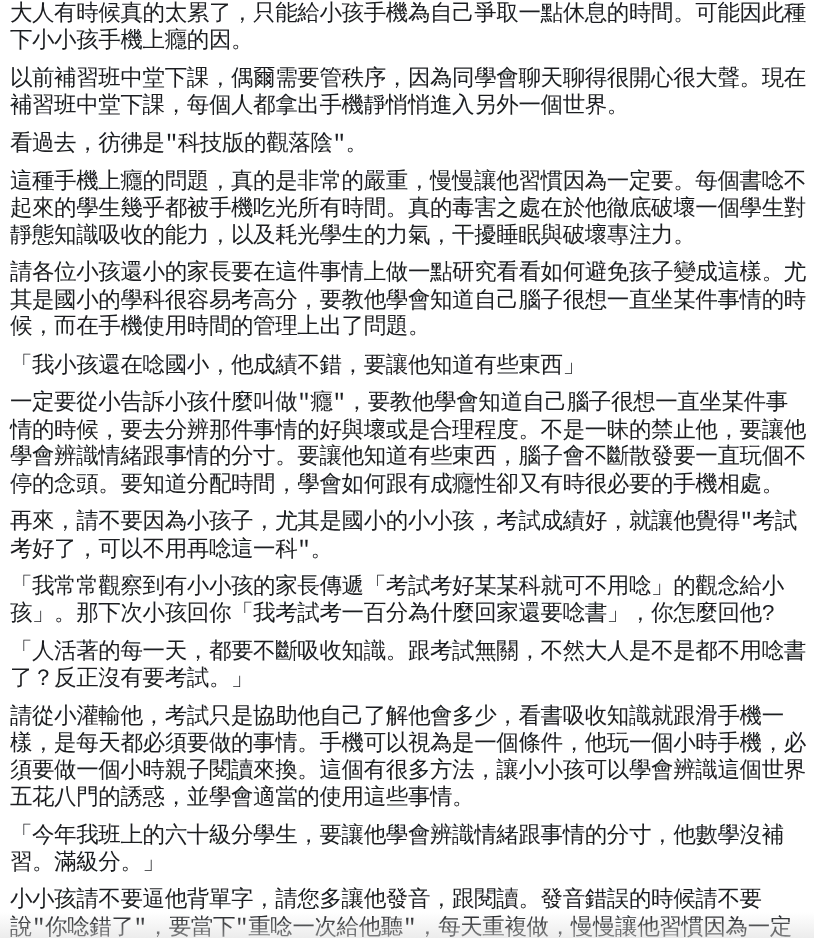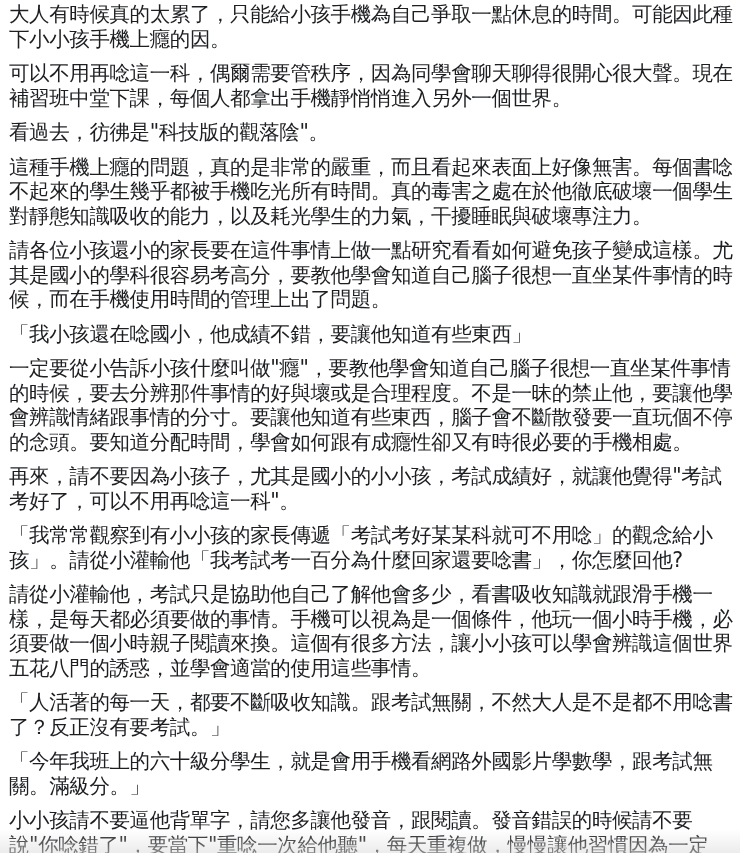--- a/index.html
+++ b/index.html
@@ -4,39 +4,39 @@
 <style>
   html, body { margin: 0; padding: 0; }
   body {
     width: 740px; height: 853px; overflow: hidden; background: #ffffff;
     font-family: "DejaVu Sans", "Liberation Sans", sans-serif;
     color: #1c1e21; position: relative;
   }
   .post { position: absolute; left: 9px; top: 2px; width: 725px; }
   .para {
     margin: 0 0 10px 0; font-size: 20.5px; line-height: 24.5px;
-    letter-spacing: -0.4px; word-break: break-all; white-space: normal;
+    letter-spacing: -0.4px; word-break: break-all; white-space: normal; font-family: Liberation Mono, monospace;
   }
   .fade {
     position: absolute; left: 0; right: 0; bottom: 0; height: 24px;
     background: linear-gradient(to bottom, rgba(230,230,230,0) 0%, rgba(220,220,220,0.55) 100%);
     pointer-events: none;
   }
 </style>
 </head>
 <body>
 
 <div class="post">
   <p class="para">大人有時候真的太累了，只能給小孩手機為自己爭取一點休息的時間。可能因此種下小小孩手機上癮的因。</p>
-  <p class="para">可以不用再唸這一科，偶爾需要管秩序，因為同學會聊天聊得很開心很大聲。現在補習班中堂下課，每個人都拿出手機靜悄悄進入另外一個世界。</p>
+  <p class="para">以前補習班中堂下課，偶爾需要管秩序，因為同學會聊天聊得很開心很大聲。現在補習班中堂下課，每個人都拿出手機靜悄悄進入另外一個世界。</p>
   <p class="para">看過去，彷彿是"科技版的觀落陰"。</p>
-  <p class="para">這種手機上癮的問題，真的是非常的嚴重，而且看起來表面上好像無害。每個書唸不起來的學生幾乎都被手機吃光所有時間。真的毒害之處在於他徹底破壞一個學生對靜態知識吸收的能力，以及耗光學生的力氣，干擾睡眠與破壞專注力。</p>
+  <p class="para">這種手機上癮的問題，真的是非常的嚴重，慢慢讓他習慣因為一定要。每個書唸不起來的學生幾乎都被手機吃光所有時間。真的毒害之處在於他徹底破壞一個學生對靜態知識吸收的能力，以及耗光學生的力氣，干擾睡眠與破壞專注力。</p>
   <p class="para">請各位小孩還小的家長要在這件事情上做一點研究看看如何避免孩子變成這樣。尤其是國小的學科很容易考高分，要教他學會知道自己腦子很想一直坐某件事情的時候，而在手機使用時間的管理上出了問題。</p>
   <p class="para">「我小孩還在唸國小，他成績不錯，要讓他知道有些東西」</p>
   <p class="para">一定要從小告訴小孩什麼叫做"癮"，要教他學會知道自己腦子很想一直坐某件事情的時候，要去分辨那件事情的好與壞或是合理程度。不是一昧的禁止他，要讓他學會辨識情緒跟事情的分寸。要讓他知道有些東西，腦子會不斷散發要一直玩個不停的念頭。要知道分配時間，學會如何跟有成癮性卻又有時很必要的手機相處。</p>
   <p class="para">再來，請不要因為小孩子，尤其是國小的小小孩，考試成績好，就讓他覺得"考試考好了，可以不用再唸這一科"。</p>
-  <p class="para">「我常常觀察到有小小孩的家長傳遞「考試考好某某科就可不用唸」的觀念給小孩」。請從小灌輸他「我考試考一百分為什麼回家還要唸書」，你怎麼回他?</p>
+  <p class="para">「我常常觀察到有小小孩的家長傳遞「考試考好某某科就可不用唸」的觀念給小孩」。那下次小孩回你「我考試考一百分為什麼回家還要唸書」，你怎麼回他?</p>
+  <p class="para">「人活著的每一天，都要不斷吸收知識。跟考試無關，不然大人是不是都不用唸書了？反正沒有要考試。」</p>
   <p class="para">請從小灌輸他，考試只是協助他自己了解他會多少，看書吸收知識就跟滑手機一樣，是每天都必須要做的事情。手機可以視為是一個條件，他玩一個小時手機，必須要做一個小時親子閱讀來換。這個有很多方法，讓小小孩可以學會辨識這個世界五花八門的誘惑，並學會適當的使用這些事情。</p>
-  <p class="para">「人活著的每一天，都要不斷吸收知識。跟考試無關，不然大人是不是都不用唸書了？反正沒有要考試。」</p>
-  <p class="para">「今年我班上的六十級分學生，就是會用手機看網路外國影片學數學，跟考試無關。滿級分。」</p>
+  <p class="para">「今年我班上的六十級分學生，要讓他學會辨識情緒跟事情的分寸，他數學沒補習。滿級分。」</p>
   <p class="para">小小孩請不要逼他背單字，請您多讓他發音，跟閱讀。發音錯誤的時候請不要說"你唸錯了"，要當下"重唸一次給他聽"，每天重複做，慢慢讓他習慣因為一定要"發音</p>
 </div>
 <div class="fade"></div>
 
 </body></html>

